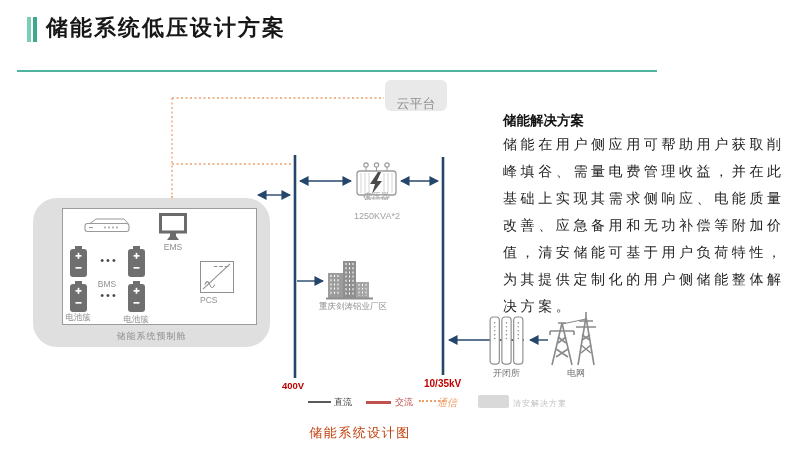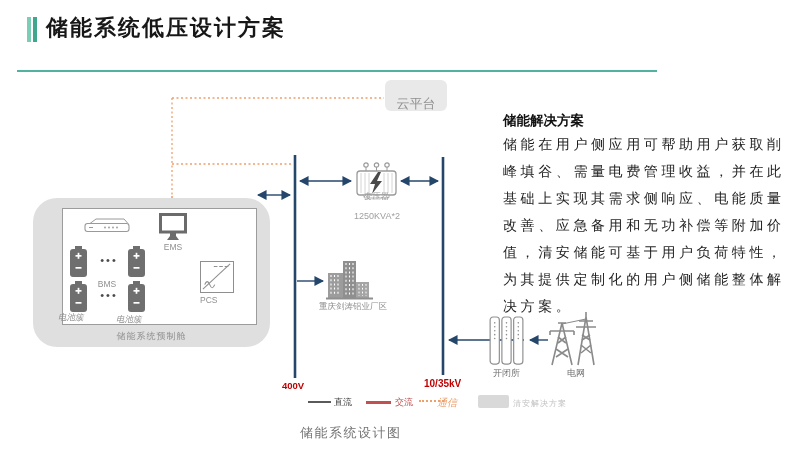--- a/index.html
+++ b/index.html
@@ -29,21 +29,21 @@
   .bms-label{left:84px;top:235px;width:46px;text-align:center;font-size:8.5px;color:#8F8F8F;margin-top:44px;}
   .ems-icon{left:158px;top:213px;width:30px;height:28px;}
   .ems-label{left:158px;top:242px;width:30px;text-align:center;font-size:8.5px;color:#8F8F8F;}
   .pcs-box{left:200px;top:261px;width:34px;height:32px;background:#fff;border:1.5px solid #8F8F8F;box-sizing:border-box;}
   .pcs-label{left:200px;top:295px;width:34px;text-align:left;font-size:8.5px;color:#8F8F8F;}
   .battery{width:17px;height:31px;}
   .bat-1{left:70px;top:246px;} .bat-2{left:70px;top:281px;}
   .bat-3{left:128px;top:246px;} .bat-4{left:128px;top:281px;}
   .dots{width:34px;text-align:center;font-size:11px;letter-spacing:2px;color:#4a4a4a;}
   .dots-1{left:92px;top:254px;} .dots-2{left:92px;top:289px;}
-  .cluster-label{width:40px;font-size:8.5px;color:#8F8F8F;font-style:italic;}
+  .cluster-label{width:40px;text-align:center;font-size:8.5px;color:#8F8F8F;}
   .cluster-1{left:58px;top:312px;} .cluster-2{left:116px;top:314px;}
   .container-label{left:33px;top:330px;width:237px;text-align:center;font-size:9px;color:#8F8F8F;letter-spacing:1px;}
 
   
   .transformer-icon{left:354px;top:161px;width:45px;height:39px;}
   .transformer-label{left:354px;top:191px;width:45px;text-align:center;font-size:8.5px;color:#9A9A9A;}
   .transformer-rating{left:337px;top:211px;width:80px;text-align:center;font-size:9px;color:#A0A0A0;}
   .factory-icon{left:326px;top:260px;width:47px;height:40px;}
   .factory-label{left:303px;top:301px;width:100px;text-align:center;font-size:8.5px;color:#8F8F8F;}
 
@@ -60,21 +60,21 @@
   
   .legend-dc-line{left:308px;top:401px;width:23px;height:2px;background:#5a5a5a;}
   .legend-dc-label{left:334px;top:396px;font-size:9px;color:#3d3d3d;}
   .legend-ac-line{left:366px;top:401px;width:25px;height:2.5px;background:#C1504E;}
   .legend-ac-label{left:395px;top:396px;font-size:9px;color:#BE4B48;}
   .legend-comm-line{left:419px;top:400px;width:25px;height:0;border-top:2px dotted #EDA06B;}
   .legend-comm-label{left:437px;top:396px;font-size:10px;color:#EDA06B;font-style:italic;}
   .legend-sol-swatch{left:478px;top:395px;width:31px;height:13px;background:#D9D9D9;border-radius:2px;}
   .legend-sol-label{left:513px;top:398px;font-size:8px;color:#C2C1C1;letter-spacing:1px;}
 
-  .caption{left:300px;top:424px;width:120px;text-align:left;font-size:13px;color:#737373;letter-spacing:1.5px;}
+  .caption{left:300px;top:424px;width:120px;text-align:center;font-size:13px;color:#c2410c;letter-spacing:1.5px;}
 
   .wires{left:0;top:0;width:800px;height:450px;pointer-events:none;}
 </style>
 </head>
 <body>
 
 <div class="page">
 
   <div class="abs accent-bar-1"></div>
   <div class="abs accent-bar-2"></div>

